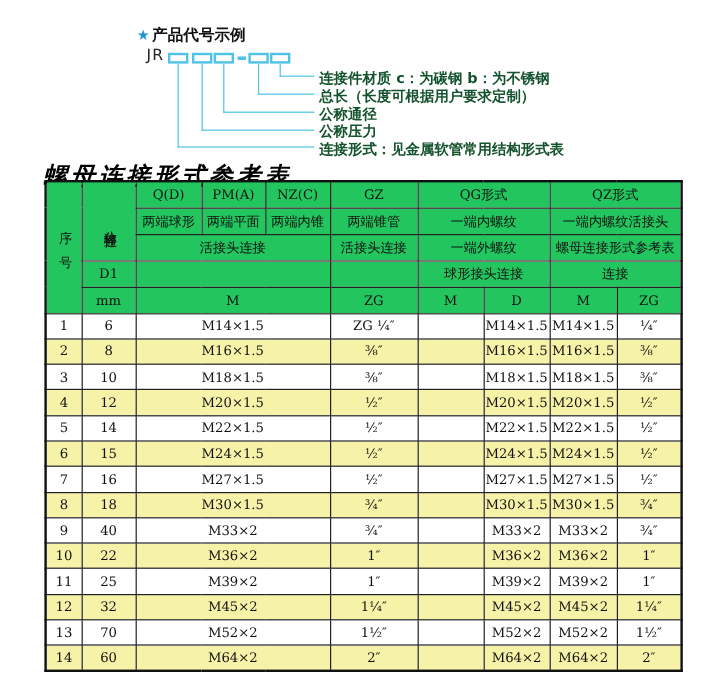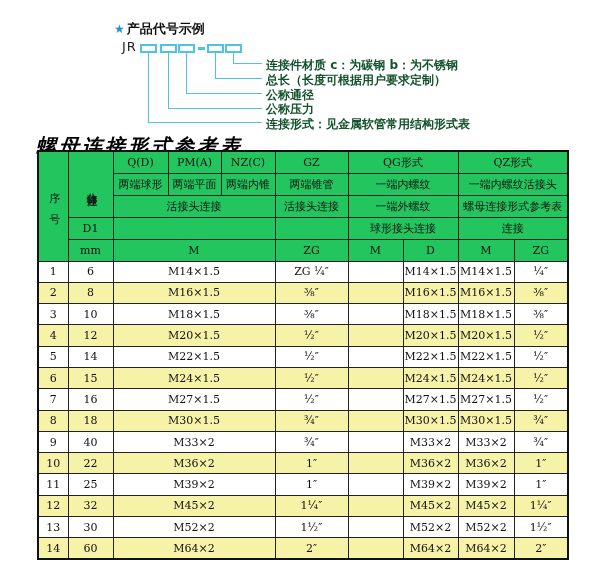--- a/index.html
+++ b/index.html
@@ -234,21 +234,21 @@
         <td>32</td>
         <td colspan="3">M45×2</td>
         <td>1¼″</td>
         <td></td>
         <td>M45×2</td>
         <td>M45×2</td>
         <td>1¼″</td>
       </tr>
       <tr>
         <td>13</td>
-        <td>30</td>
+        <td>70</td>
         <td colspan="3">M52×2</td>
         <td>1½″</td>
         <td></td>
         <td>M52×2</td>
         <td>M52×2</td>
         <td>1½″</td>
       </tr>
       <tr>
         <td>14</td>
         <td>60</td>

